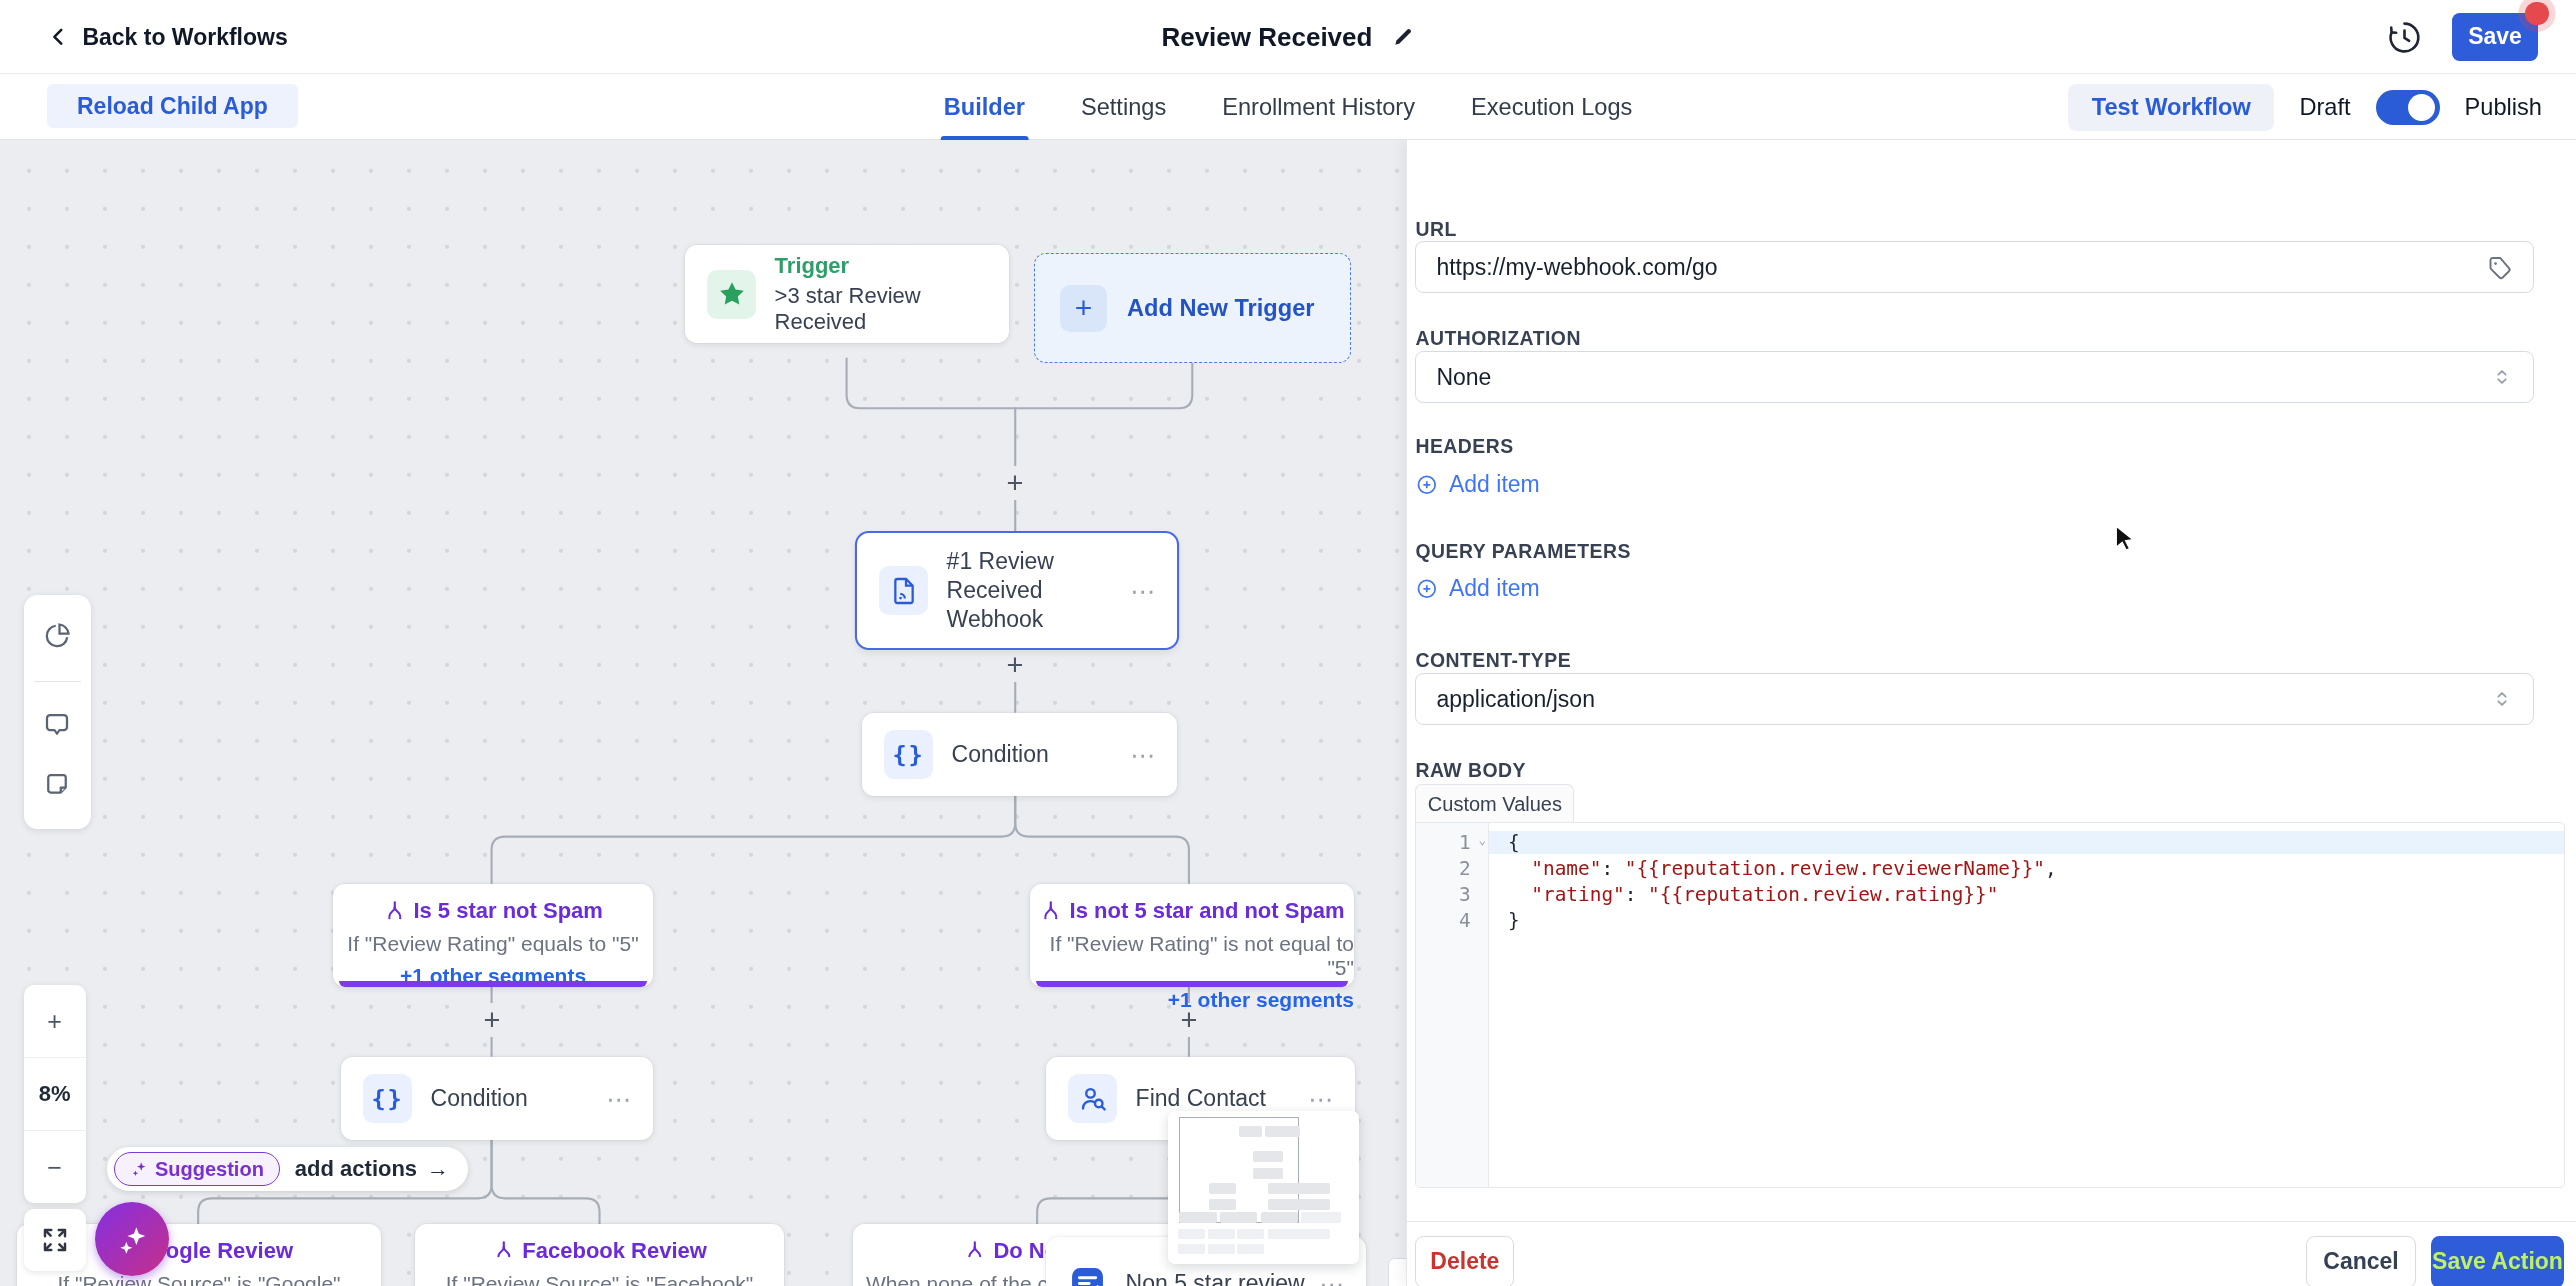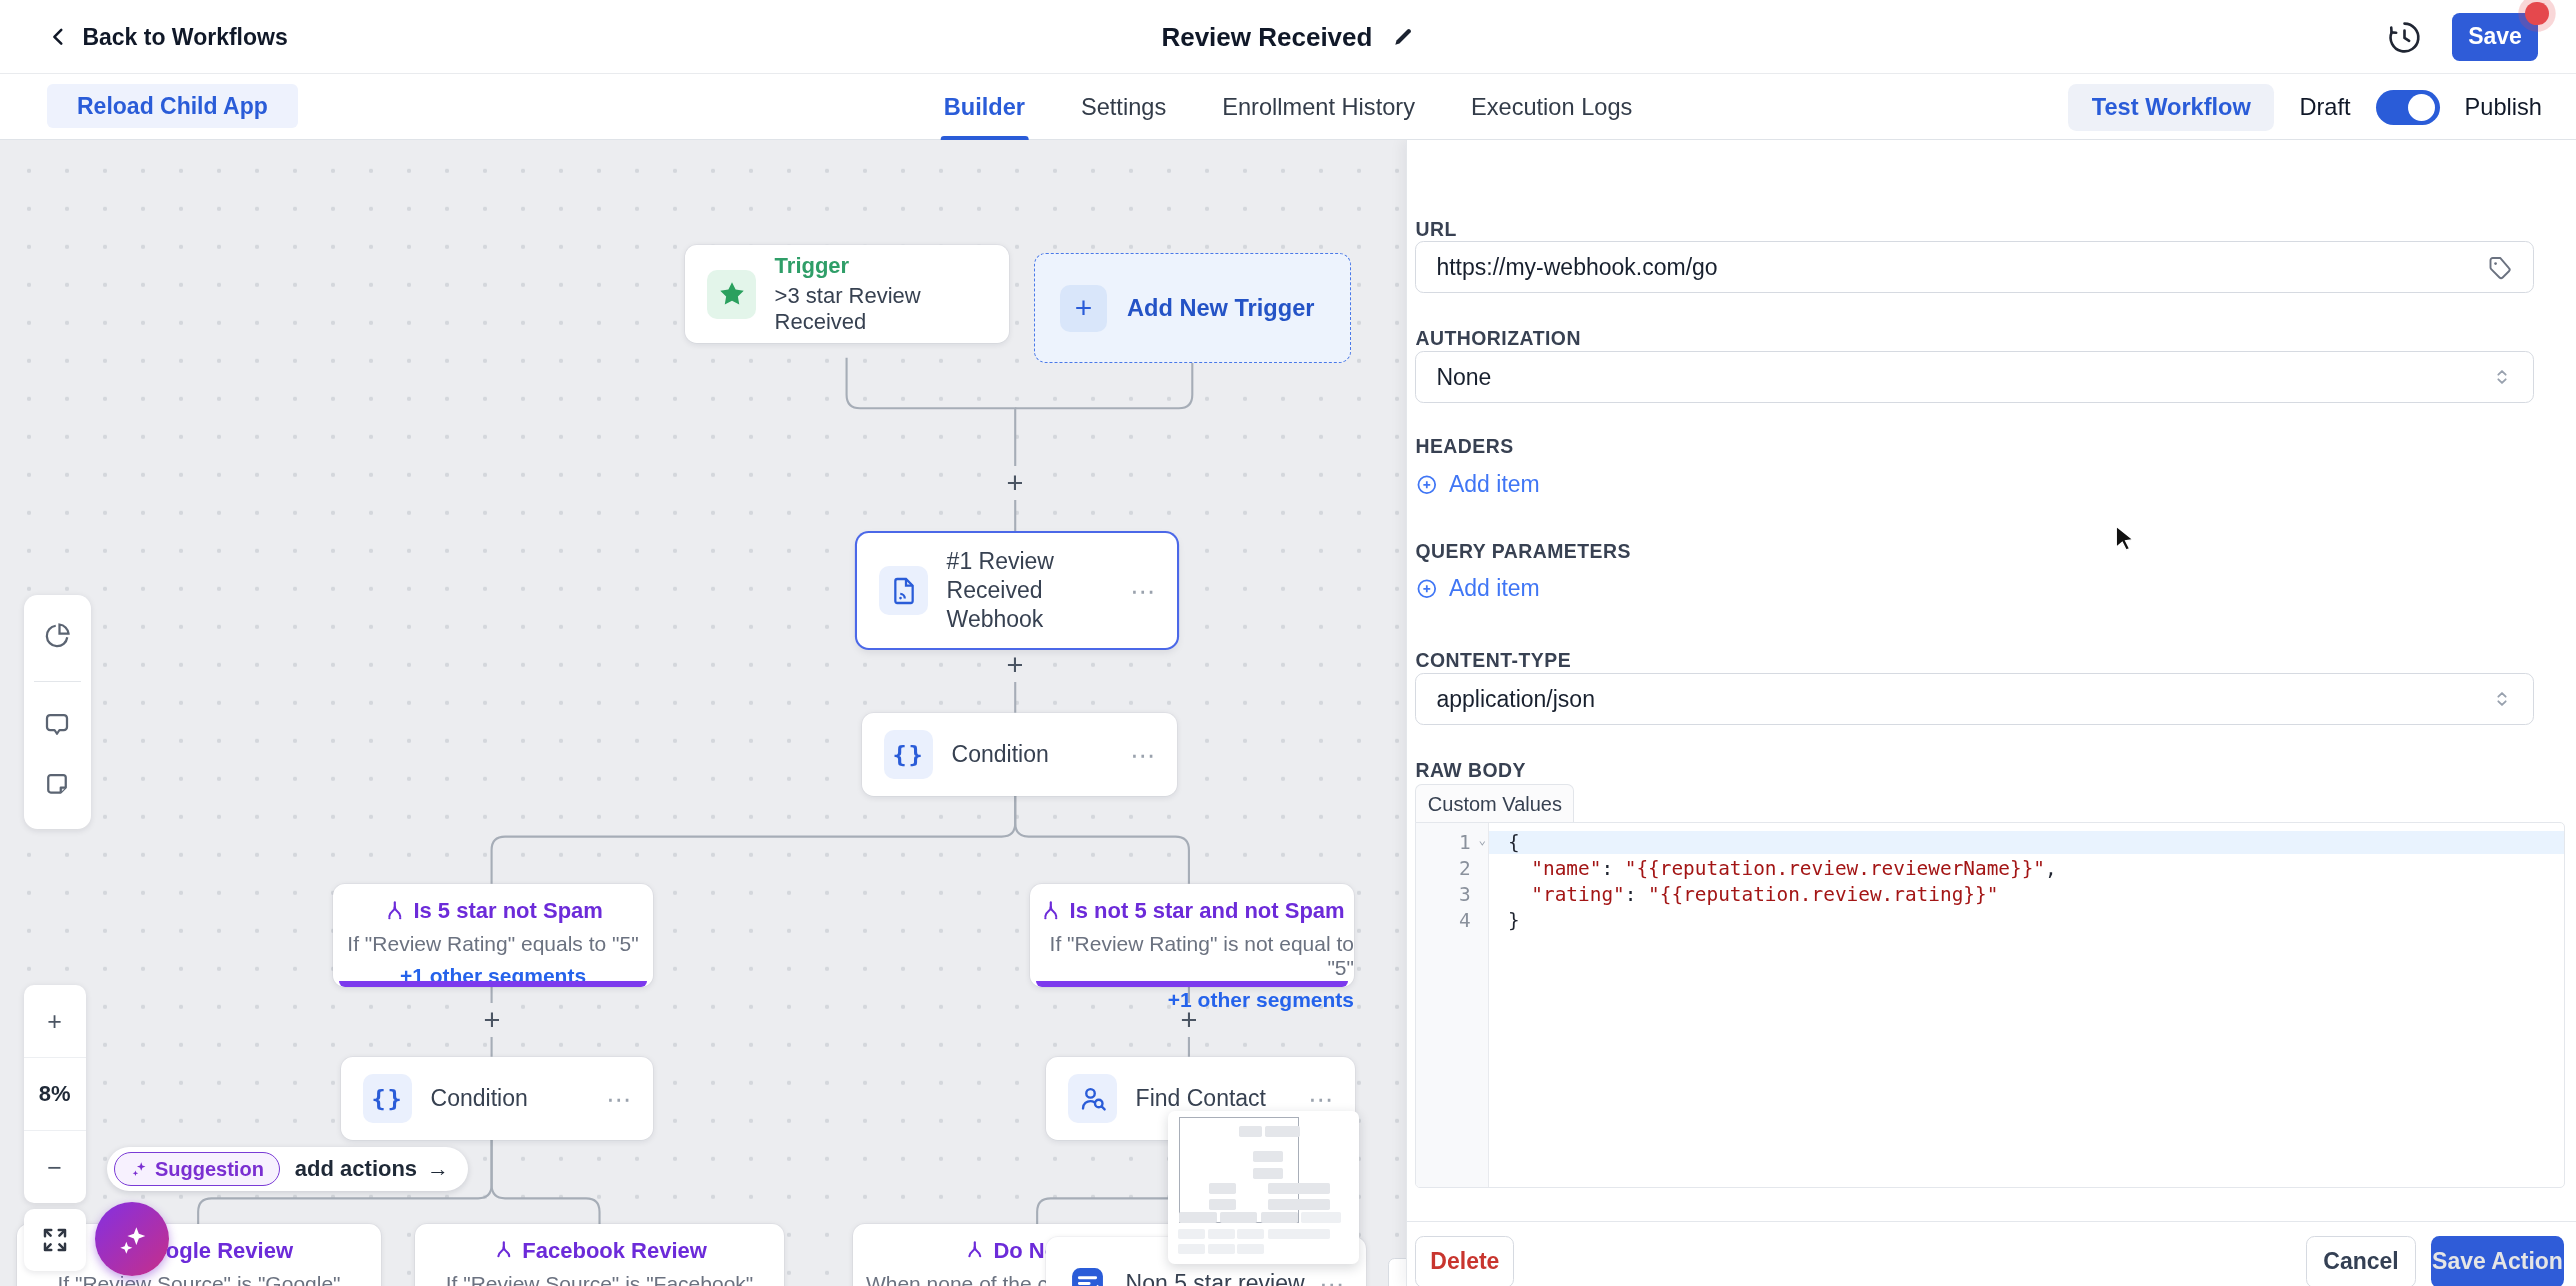--- a/index.html
+++ b/index.html
@@ -137,21 +137,21 @@
   .code-row .fold { position:absolute; right:3.4px; top:0.8px; font-size:12.6px; color:#9aa2ad; }
   .code-row .code { flex:1; white-space:pre; padding-left:18.6px; color:#1f2430; }
   .code-row.active .code { background:#e9f3fe; }
   .str { color:#a31515; }
   .pln { color:#1f2430; }
   .pfoot { position:absolute; left:0; right:0; bottom:0; height:66px; border-top:0.8px solid #e4e7ec; }
   .btn { position:absolute; height:52px; border-radius:8.4px; display:flex; align-items:center;
     justify-content:center; font-size:23px; font-weight:600; cursor:pointer; }
   .btn.ghost { background:#fff; border:0.8px solid #d6dae1; color:#344054; }
   .btn.danger { color:#c8352e; }
-  .btn.primary { background:#2f5cd8; color:#e5e5e5; }
+  .btn.primary { background:#2f5cd8; color:#bef264; }
 
   .cursor { z-index:50; pointer-events:none; }
 </style>
 </head>
 <body>
 
 <div class="app">
 
   <div class="abs canvas-bg"></div>
 

